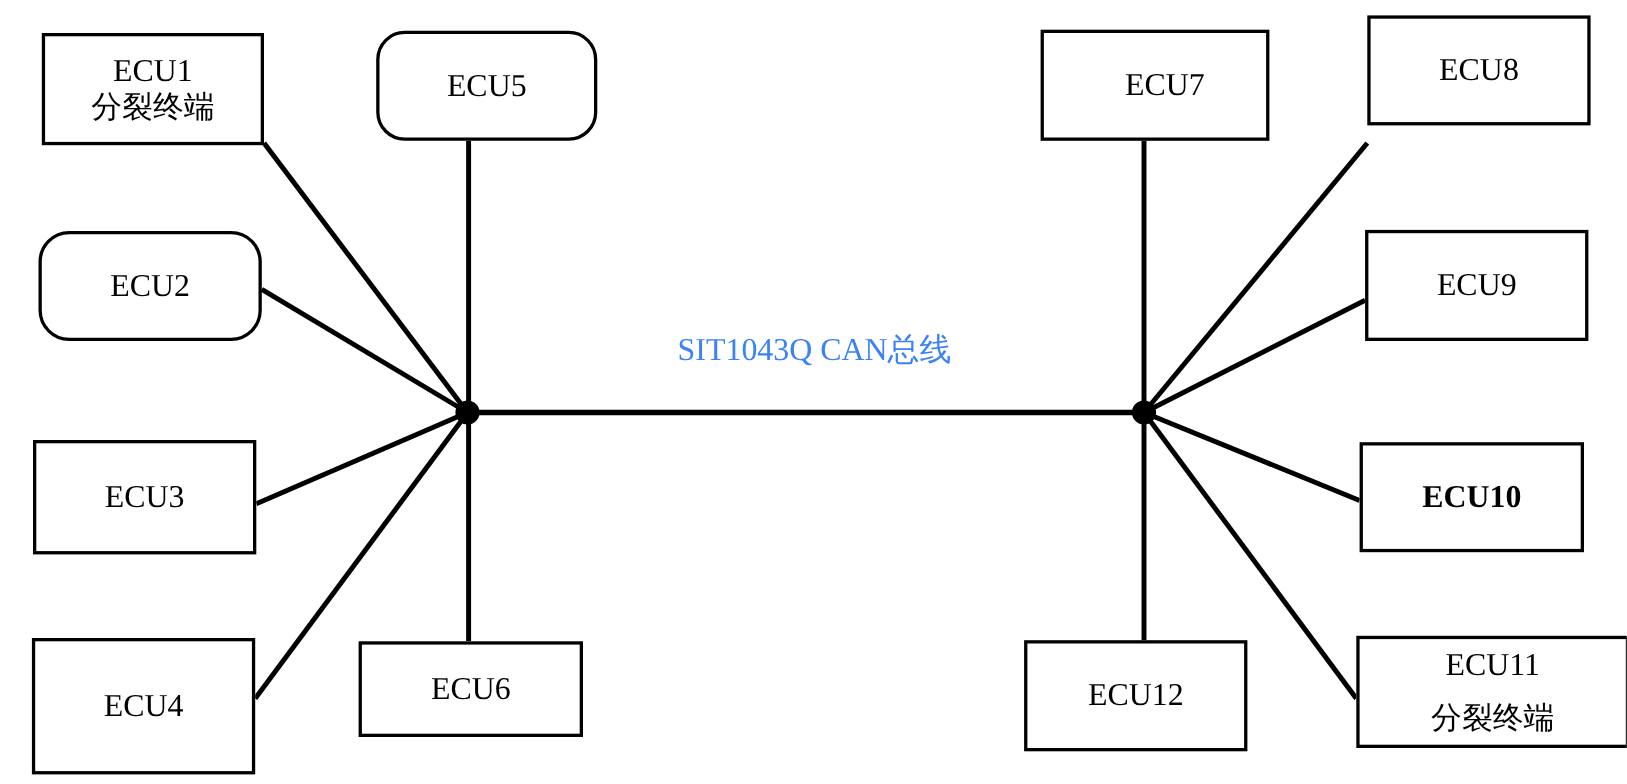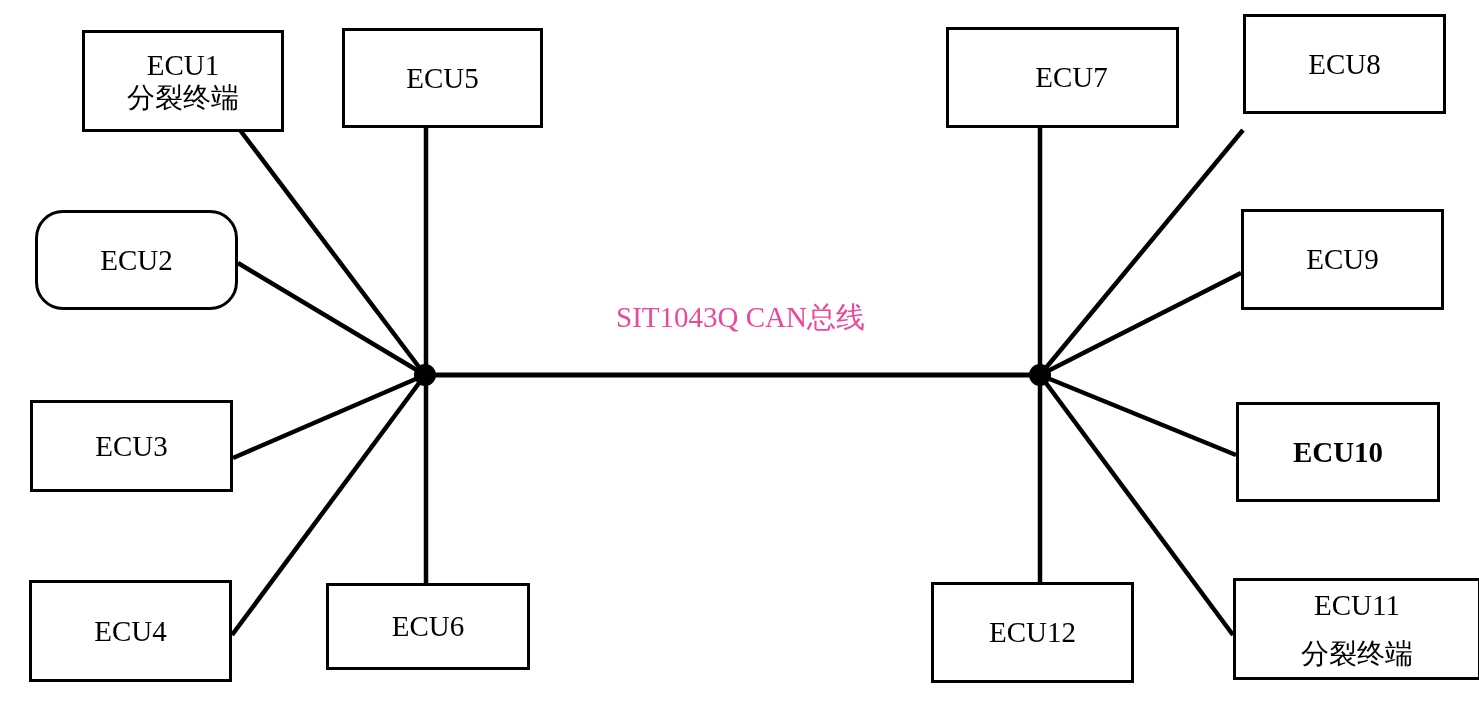--- a/index.html
+++ b/index.html
@@ -36,21 +36,21 @@
     line-height: 1.12;
     color: #000000;
     font-size: 29px;
     z-index: 3;
   }
   .node-line1 { display: block; }
   .node-line2 { display: block; font-size: 28px; }
   .bus-label {
     position: absolute;
     z-index: 4;
-    color: #ec4899;
+    color: #3b82f6;
     font-size: 29px;
     white-space: nowrap;
     background: #ffffff;
     padding: 0 4px;
   }
 </style>
 </head>
 <body>
 
 <div id="canvas">
@@ -67,40 +67,40 @@
       <line x1="1241" y1="273" x2="1040" y2="375" stroke="#000000" stroke-width="4.5" stroke-linecap="butt"></line>
       <line x1="1236" y1="455" x2="1040" y2="375" stroke="#000000" stroke-width="4.5" stroke-linecap="butt"></line>
       <line x1="1233" y1="635" x2="1040" y2="375" stroke="#000000" stroke-width="4.5" stroke-linecap="butt"></line>
       <line x1="1040" y1="375" x2="1040" y2="582" stroke="#000000" stroke-width="4.5" stroke-linecap="butt"></line>
       <line x1="425" y1="375" x2="1040" y2="375" stroke="#000000" stroke-width="5" stroke-linecap="butt"></line>
       <circle cx="425" cy="375" r="11" fill="#000000"></circle>
       <circle cx="1040" cy="375" r="11" fill="#000000"></circle>
     </svg>
 
   <div id="boxes">
-      <div class="node-box" style="left: 38px; top: 30px; width: 202px; height: 102px; margin-left: 44px;">
+      <div class="node-box" style="left: 38px; top: 30px; width: 202px; height: 102px;">
         <span class="node-line1">ECU1</span>
         <span class="node-line2">分裂终端</span>
       </div>
       <div class="node-box" style="left: 35px; top: 210px; width: 203px; height: 100px; border-radius: 28px;">
         <span class="node-line1">ECU2</span>
       </div>
-      <div class="node-box" style="left: 30px; top: 400px; width: 203px; height: 92px;">
+      <div class="node-box" style="left: 30px; top: 400px; width: 203px; height: 104px;">
         <span class="node-line1">ECU3</span>
       </div>
-      <div class="node-box" style="left: 29px; top: 580px; width: 203px; height: 102px;">
+      <div class="node-box" style="left: 29px; top: 580px; width: 203px; height: 124px;">
         <span class="node-line1">ECU4</span>
       </div>
-      <div class="node-box" style="left: 342px; top: 28px; width: 201px; height: 100px;">
+      <div class="node-box" style="left: 342px; top: 28px; width: 201px; height: 100px; border-radius: 26px;">
         <span class="node-line1">ECU5</span>
       </div>
       <div class="node-box" style="left: 326px; top: 583px; width: 204px; height: 87px;">
         <span class="node-line1">ECU6</span>
       </div>
-      <div class="node-box" style="left: 946px; top: 27px; width: 233px; height: 101px; padding-left: 18px;">
+      <div class="node-box" style="left: 946px; top: 27px; width: 208px; height: 101px; padding-left: 18px;">
         <span class="node-line1">ECU7</span>
       </div>
       <div class="node-box" style="left: 1243px; top: 14px; width: 203px; height: 100px;">
         <span class="node-line1">ECU8</span>
       </div>
       <div class="node-box" style="left: 1241px; top: 209px; width: 203px; height: 101px;">
         <span class="node-line1">ECU9</span>
       </div>
       <div class="node-box" style="left: 1236px; top: 402px; width: 204px; height: 100px; font-weight: bold;">
         <span class="node-line1">ECU10</span>

